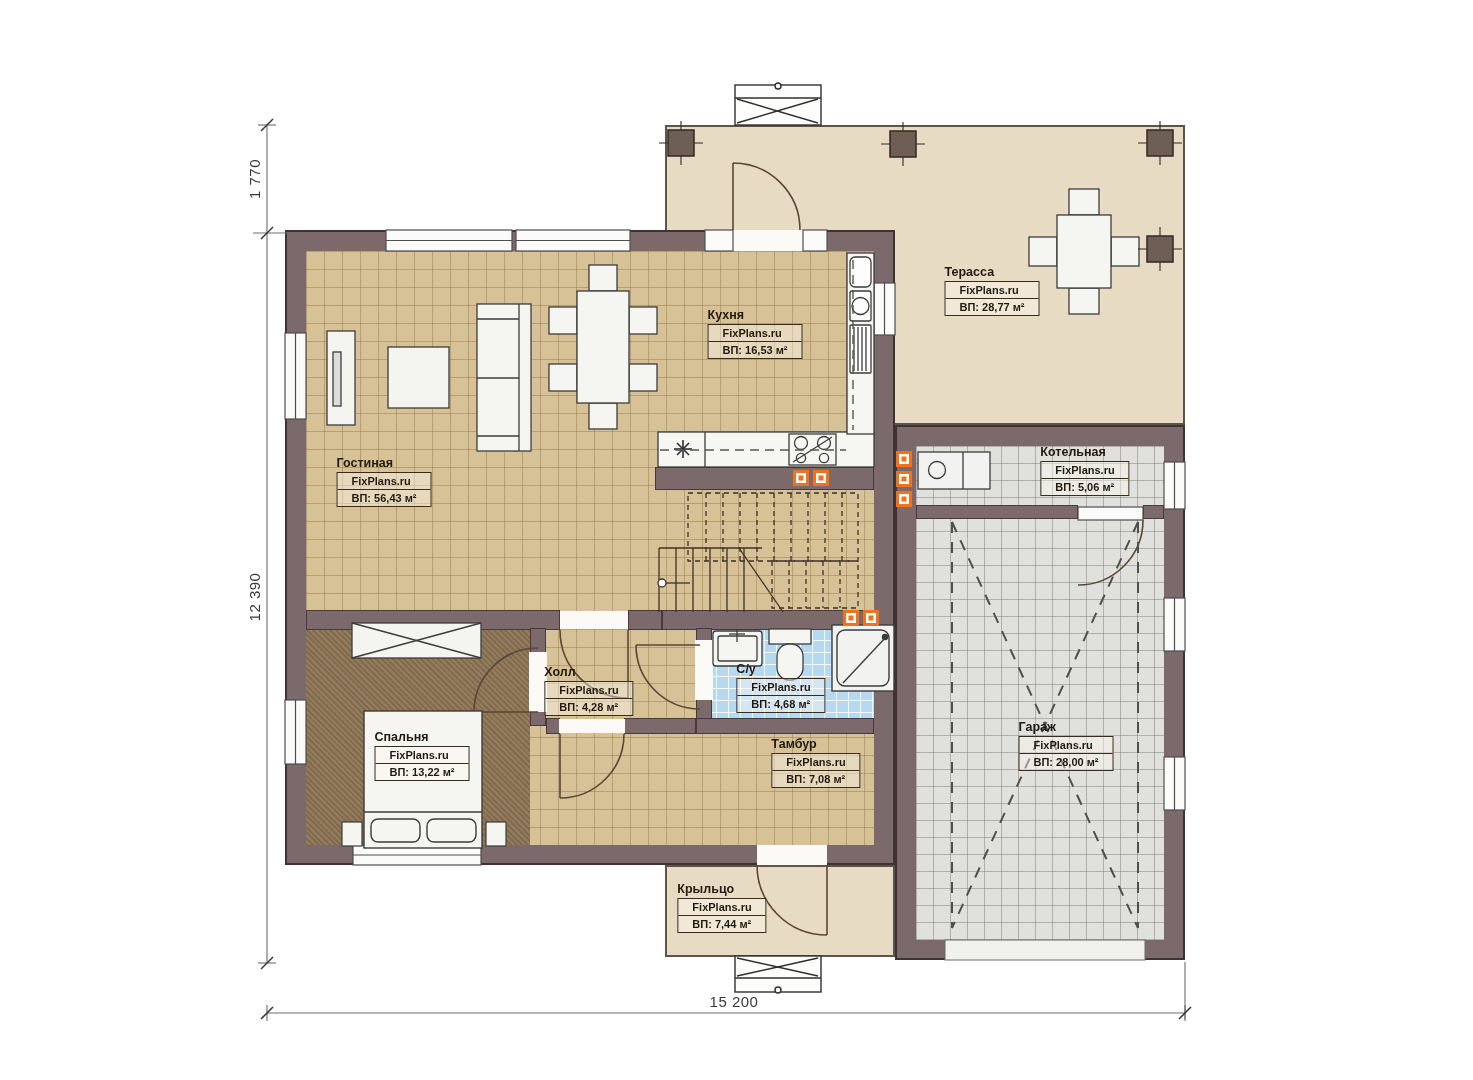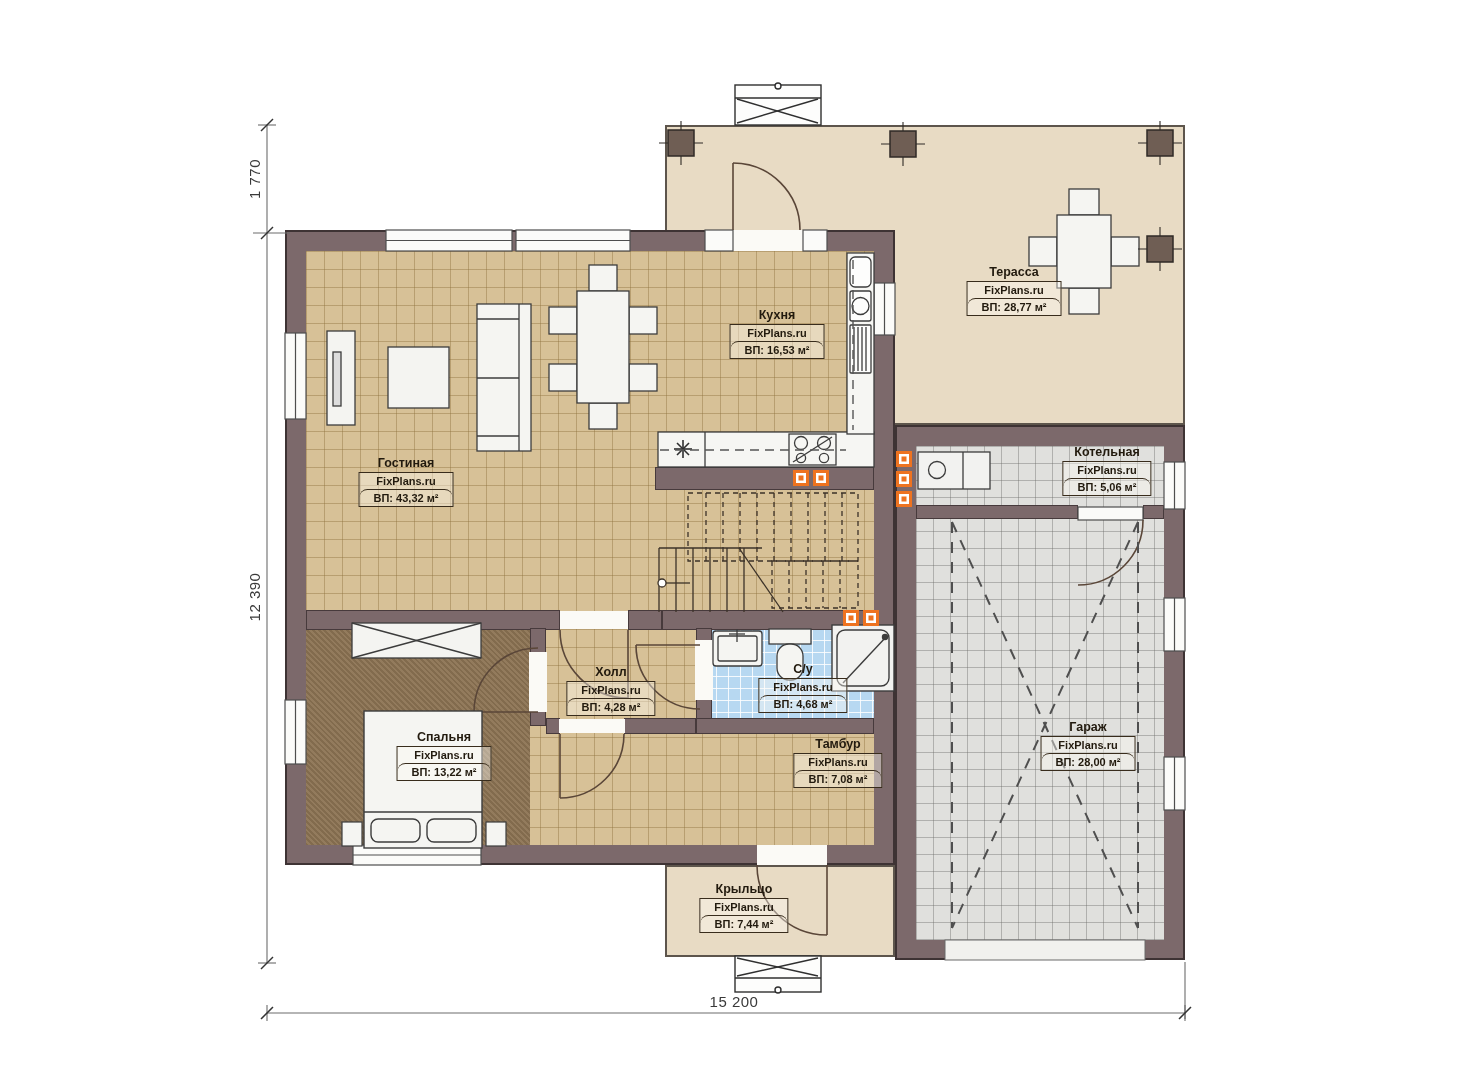--- a/index.html
+++ b/index.html
@@ -32,26 +32,26 @@
   .floor-bath{left:704px;top:628px;width:170px;height:92px;z-index:6;
       background-color:#b7d8f1;
       background-image:linear-gradient(rgba(255,255,255,.85) 1px,transparent 1px),
                        linear-gradient(90deg,rgba(255,255,255,.85) 1px,transparent 1px);
       background-size:12px 12px;}
   
   .wall{position:absolute;background:#7c696b;box-shadow:inset 0 0 0 1px #473a3c;z-index:10;}
   
   .overlay{position:absolute;left:0;top:0;z-index:20;}
   
-  .room-label{position:absolute;transform:translateX(-50%);text-align:center;z-index:30;margin-left:22px;}
+  .room-label{position:absolute;transform:translateX(-50%);z-index:30;}
   .room-title{font-size:12.5px;font-weight:bold;color:#221a0e;margin-bottom:2px;white-space:nowrap;}
   .room-box{display:inline-block;border:1.6px solid #382c1c;background:rgba(252,250,244,.42);}
   .room-box .row{font-size:11px;font-weight:600;color:#221a0e;padding:1px 14px;
                  line-height:14px;white-space:nowrap;}
-  .room-box .row + .row{border-top:1.6px solid #382c1c;border-radius:8px;}
+  .room-box .row + .row{border-top:1.6px solid #382c1c;}
   
   .dim{position:absolute;font-size:15px;color:#3a3a3a;white-space:nowrap;z-index:30;letter-spacing:.5px;}
   .dim.v{transform:translate(-50%,-50%) rotate(-90deg);}
   .dim.h{transform:translate(-50%,-100%);}
 </style>
 </head>
 <body>
 
 <div class="plan">
 
@@ -354,21 +354,21 @@
         <line x1="261" y1="239" x2="273" y2="227"></line>
         <line x1="261" y1="969" x2="273" y2="957"></line>
         <line x1="261" y1="1019" x2="273" y2="1007"></line>
         <line x1="1179" y1="1019" x2="1191" y2="1007"></line>
       </g>
     </g>
   </svg>
 
   <div class="room-label" style="left:384px;top:456px">
     <div class="room-title">Гостиная</div>
-    <div class="room-box"><div class="row">FixPlans.ru</div><div class="row">ВП: 43,32 м²</div></div>
+    <div class="room-box"><div class="row">FixPlans.ru</div><div class="row">ВП: 56,43 м²</div></div>
   </div>
   <div class="room-label" style="left:755px;top:308px">
     <div class="room-title">Кухня</div>
     <div class="room-box"><div class="row">FixPlans.ru</div><div class="row">ВП: 16,53 м²</div></div>
   </div>
   <div class="room-label" style="left:992px;top:265px">
     <div class="room-title">Терасса</div>
     <div class="room-box"><div class="row">FixPlans.ru</div><div class="row">ВП: 28,77 м²</div></div>
   </div>
   <div class="room-label" style="left:1085px;top:445px">

